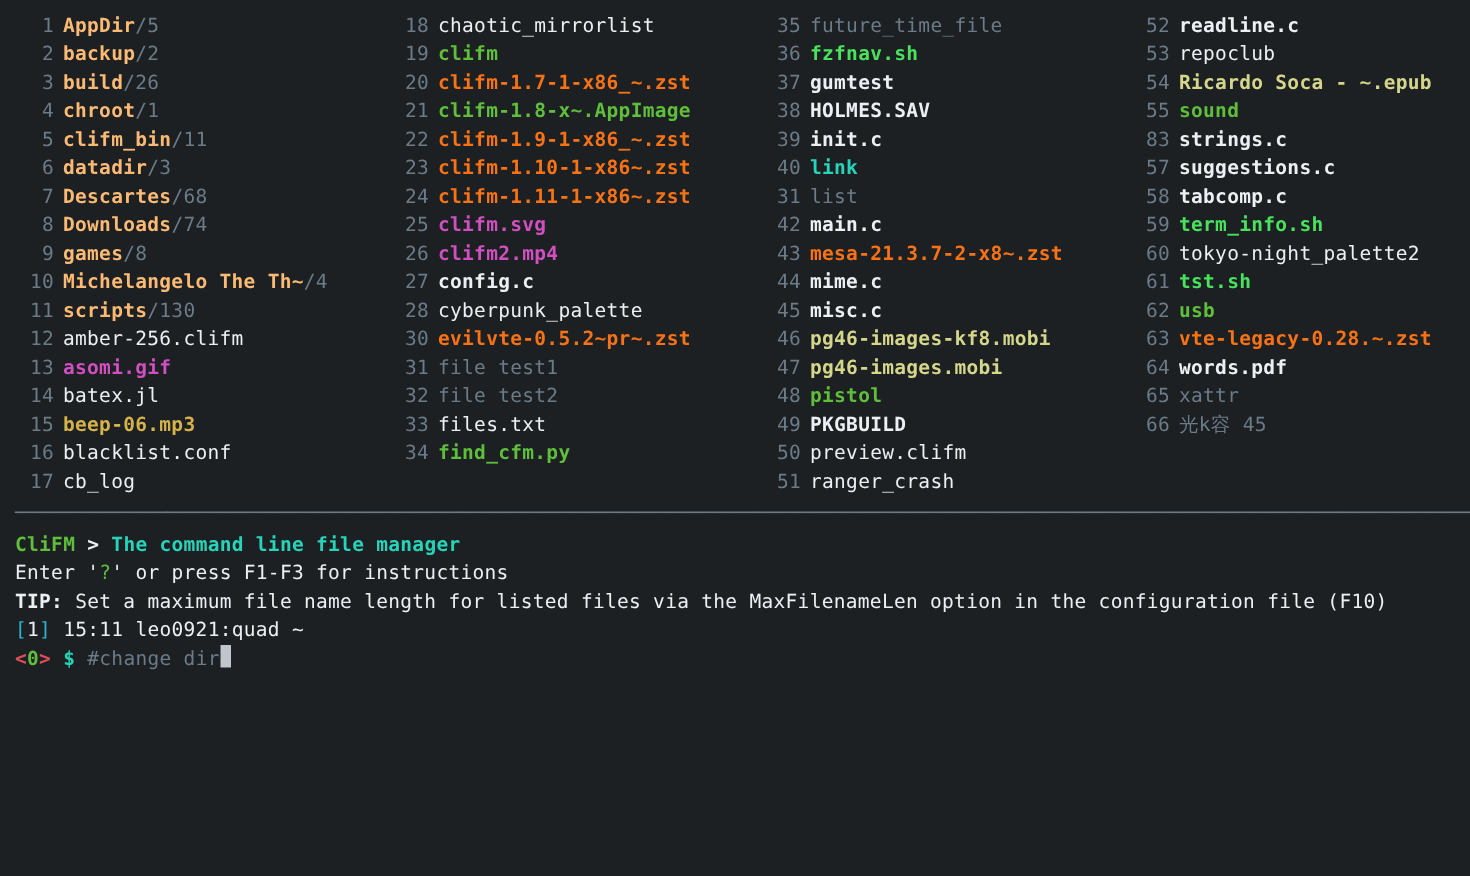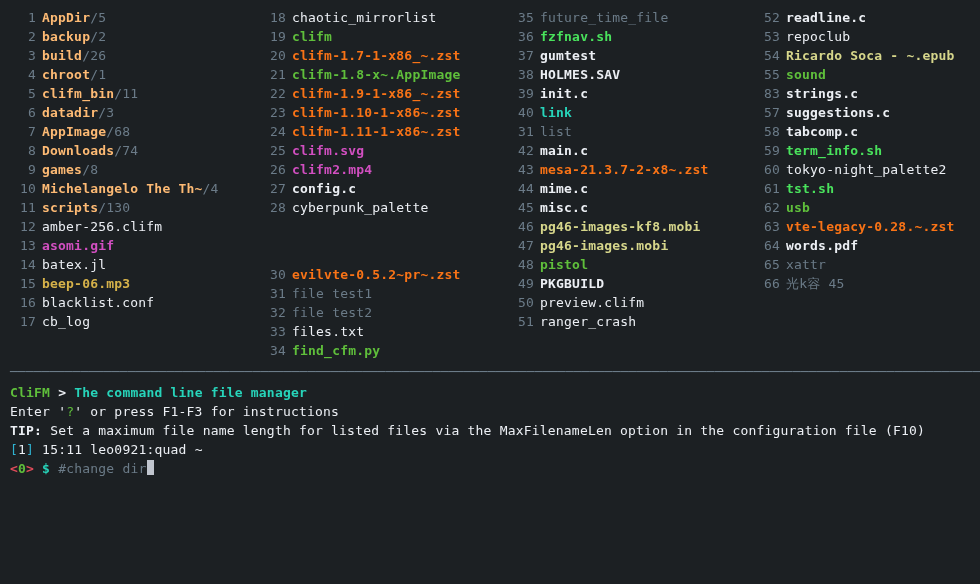--- a/index.html
+++ b/index.html
@@ -85,21 +85,21 @@
         <div class="row c-dir">
           <span class="idx">5</span>
           <span style="min-width: 200px;"><span class="name">clifm_bin</span><span class="suffix">/11</span></span>
         </div>
         <div class="row c-dir">
           <span class="idx">6</span>
           <span style="min-width: 200px;"><span class="name">datadir</span><span class="suffix">/3</span></span>
         </div>
         <div class="row c-dir">
           <span class="idx">7</span>
-          <span style="min-width: 200px;"><span class="name">AppImage</span><span class="suffix">/68</span></span>
+          <span style="min-width: 200px;"><span class="name">Descartes</span><span class="suffix">/68</span></span>
         </div>
         <div class="row c-dir">
           <span class="idx">8</span>
           <span style="min-width: 200px;"><span class="name">Downloads</span><span class="suffix">/74</span></span>
         </div>
         <div class="row c-dir">
           <span class="idx">9</span>
           <span style="min-width: 200px;"><span class="name">games</span><span class="suffix">/8</span></span>
         </div>
         <div class="row c-dir">
@@ -175,21 +175,21 @@
         <div class="row c-white">
           <span class="idx">27</span>
           <span style="min-width: 208px;"><span class="name">config.c</span><span class="suffix"></span></span>
         </div>
         <div class="row c-white plain">
           <span class="idx">28</span>
           <span style="min-width: 208px;"><span class="name">cyberpunk_palette</span><span class="suffix"></span></span>
         </div>
         <div class="row c-arch">
           <span class="idx">30</span>
-          <span style="min-width: 208px; margin-top: 48px;"><span class="name">evilvte-0.5.2~pr~.zst</span><span class="suffix"></span></span>
+          <span style="min-width: 208px;"><span class="name">evilvte-0.5.2~pr~.zst</span><span class="suffix"></span></span>
         </div>
         <div class="row c-dim">
           <span class="idx">31</span>
           <span style="min-width: 208px;"><span class="name">file test1</span><span class="suffix"></span></span>
         </div>
         <div class="row c-dim">
           <span class="idx">32</span>
           <span style="min-width: 208px;"><span class="name">file test2</span><span class="suffix"></span></span>
         </div>
         <div class="row c-white plain">

